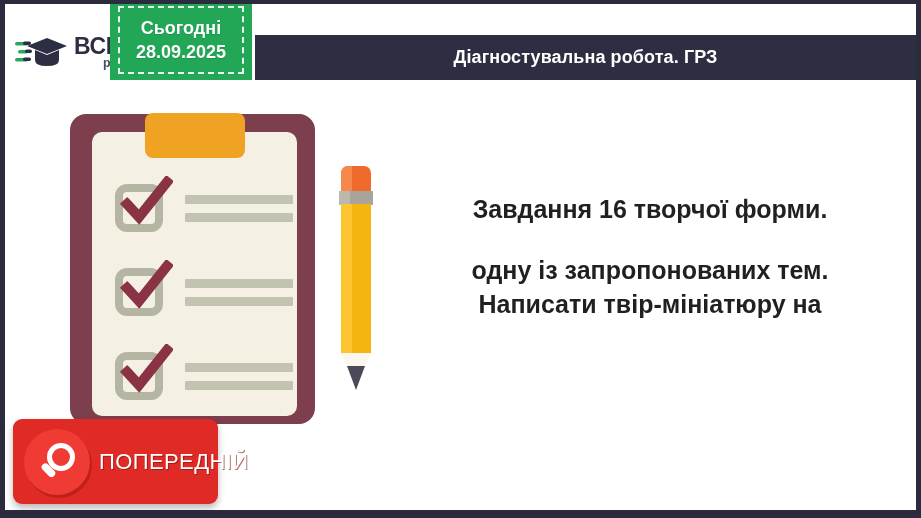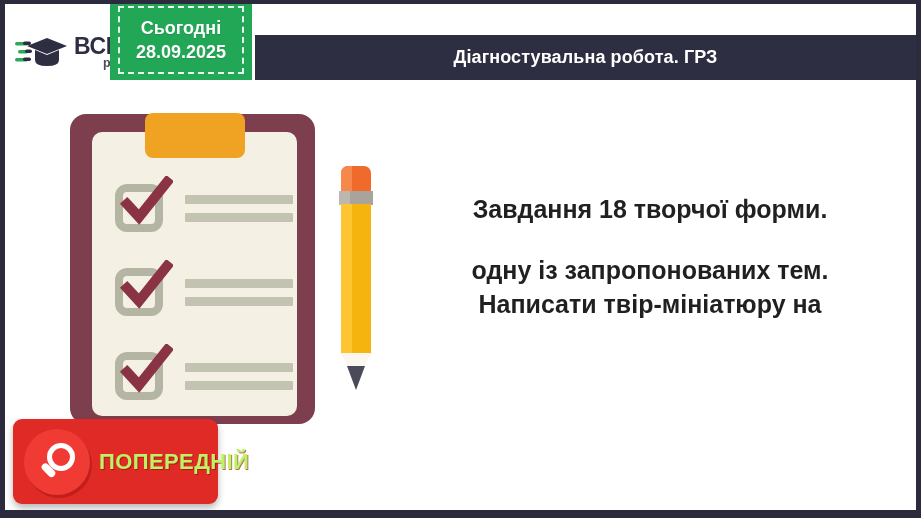--- a/index.html
+++ b/index.html
@@ -189,23 +189,23 @@
     width:66px; height:66px; flex:none;
     background:#ef3b33;
     border-radius:50%;
     box-shadow:2px 3px 0 rgba(150,20,18,.45);
     display:flex; align-items:center; justify-content:center;
   }
   .pb-label{
     display:flex; flex-direction:column; line-height:1.0; gap:3px;
   }
   .pb-label span{
-    color:#bef264;
+    color:#ffffff;
     font-size:22px;
-    font-weight:700;
+    font-weight:400;
     letter-spacing:.4px;
     text-shadow:1px 1px 0 rgba(130,15,12,.6);
   }
 </style>
 </head>
 <body>
 
 <div class="slide-root">
   <div class="slide-canvas">
 
@@ -291,21 +291,21 @@
       <div class="p-eraser-hl"></div>
       <div class="p-ferrule"></div>
       <div class="p-ferrule-hl"></div>
       <div class="p-body"></div>
       <div class="p-body-hl"></div>
       <div class="p-wood"></div>
       <div class="p-tip"></div>
     </div>
 
     <div class="main-text">
-      <p>Завдання 18 творчої форми.</p>
+      <p>Завдання 16 творчої форми.</p>
       <div class="line-gap"></div>
       <p>одну із запропонованих тем.</p>
       <p>Написати твір-мініатюру на</p>
     </div>
 
     <div class="preview-badge">
       <div class="pb-circle">
         <svg width="46" height="46" viewBox="0 0 46 46">
           <circle cx="27" cy="18" r="11.5" fill="none" stroke="#ffffff" stroke-width="5"></circle>
           <rect x="6.5" y="27.5" width="16" height="7.5" rx="3.7" fill="#ffffff" transform="rotate(45 14.5 31.2)"></rect>

